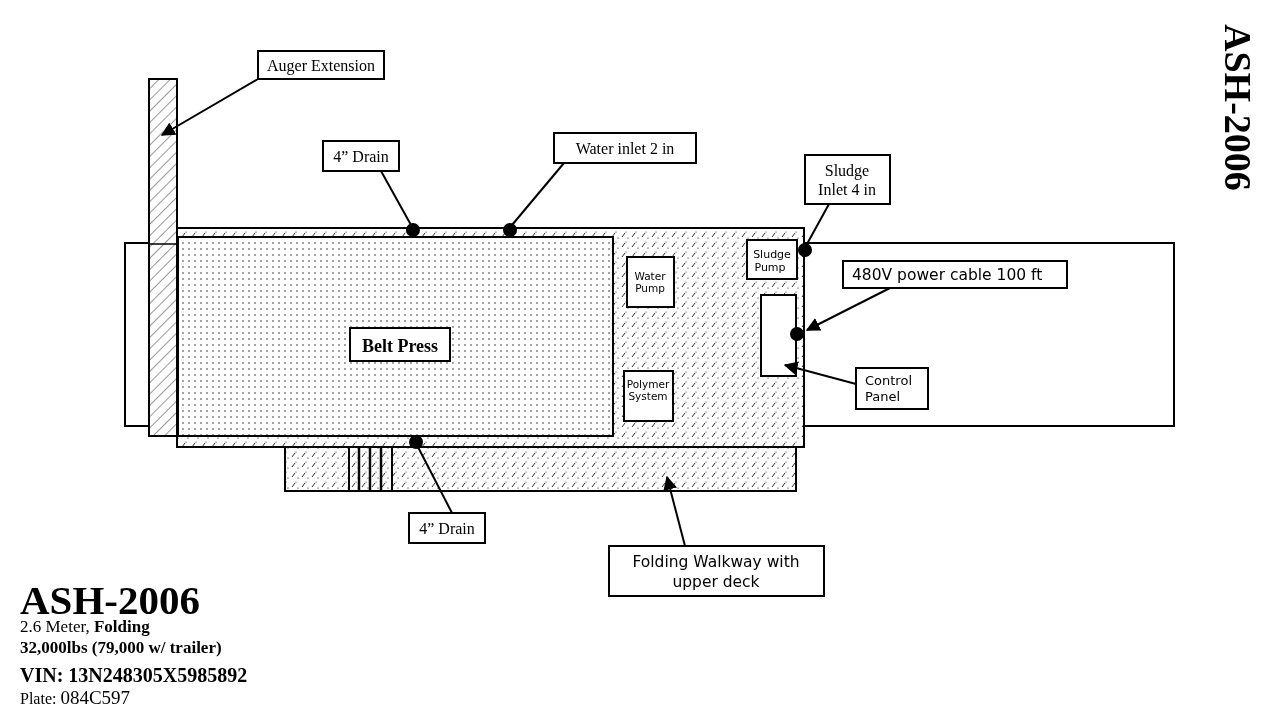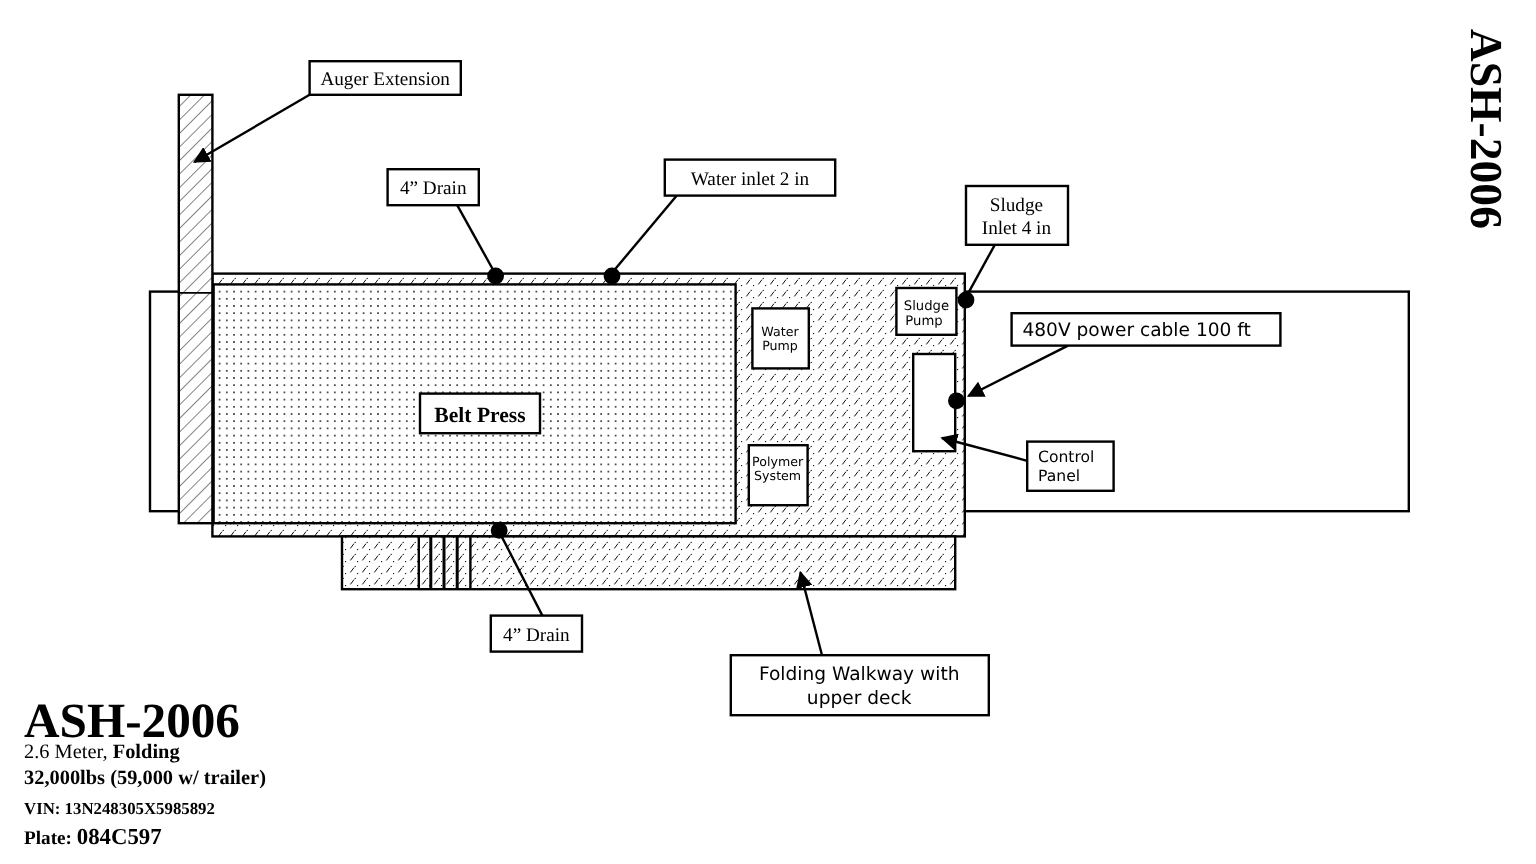--- a/index.html
+++ b/index.html
@@ -6,22 +6,22 @@
   body { width: 1280px; height: 720px; position: relative; overflow: hidden; }
   svg { position: absolute; left: 0; top: 0; }
   .serif { font-family: "Liberation Serif", "DejaVu Serif", serif; }
   .sans { font-family: "DejaVu Sans", "Liberation Sans", sans-serif; }
   .box { fill: #ffffff; stroke: #000; stroke-width: 2; }
   .leader { stroke: #000; stroke-width: 2; fill: none; }
   .info { position: absolute; left: 20px; font-family: "Liberation Serif", "DejaVu Serif", serif; color: #000; white-space: nowrap; }
   .title { top: 576px; font-size: 41px; font-weight: bold; line-height: 48px; }
   .sub { top: 617px; font-size: 17px; line-height: 20px; }
   .weight { top: 638px; font-size: 17px; font-weight: bold; line-height: 20px; }
-  .vin { top: 665px; font-size: 14px; font-weight: bold; line-height: 20px; }
-  .plate { top: 688px; font-size: 16px; font-weight: bold; line-height: 20px; }
+  .vin { top: 665px; font-size: 20px; font-weight: bold; line-height: 20px; }
+  .plate { top: 688px; font-size: 16px; font-weight: normal; line-height: 20px; }
   .plate .num { font-size: 19px; }
   .vert { position: absolute; left: 1218px; top: 24px; width: 40px; height: 180px;
           font-family: "Liberation Serif", "DejaVu Serif", serif; font-weight: bold; font-size: 38px;
           writing-mode: vertical-rl; line-height: 40px; }
 </style>
 </head>
 <body>
 
 <svg width="1280" height="720" viewBox="0 0 1280 720">
   <defs>
@@ -133,21 +133,21 @@
   </g>
 </svg>
 
 <div class="vert">ASH-2006</div>
 
 <div class="info title">ASH-2006</div>
 <div class="info sub">
   <span>2.6 Meter,</span>
   <b>Folding</b>
 </div>
-<div class="info weight">32,000lbs (59,000 w/ trailer)</div>
+<div class="info weight">32,000lbs (79,000 w/ trailer)</div>
 <div class="info vin">
   <span>VIN:</span>
   <span>13N248305X5985892</span>
 </div>
 <div class="info plate">
   <span>Plate:</span>
   <span class="num">084C597</span>
 </div>
 
 </body></html>

